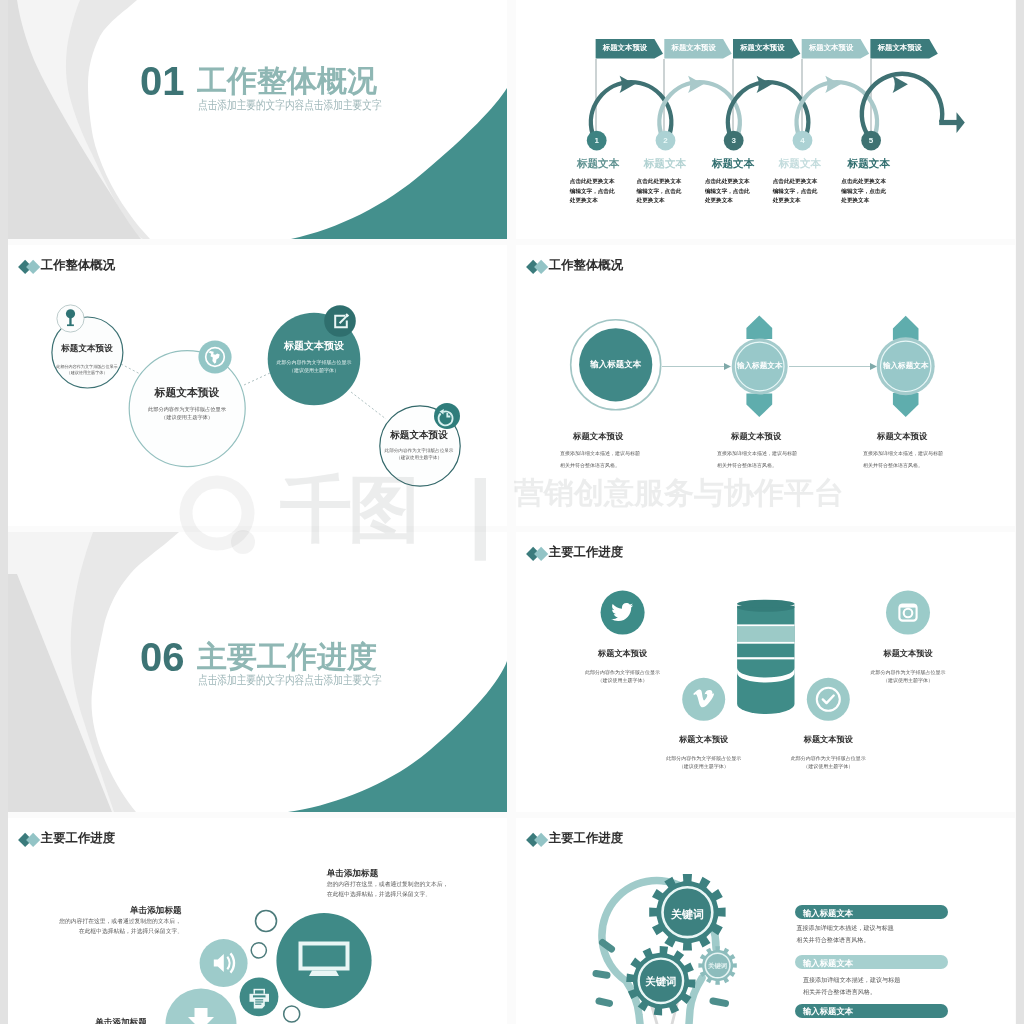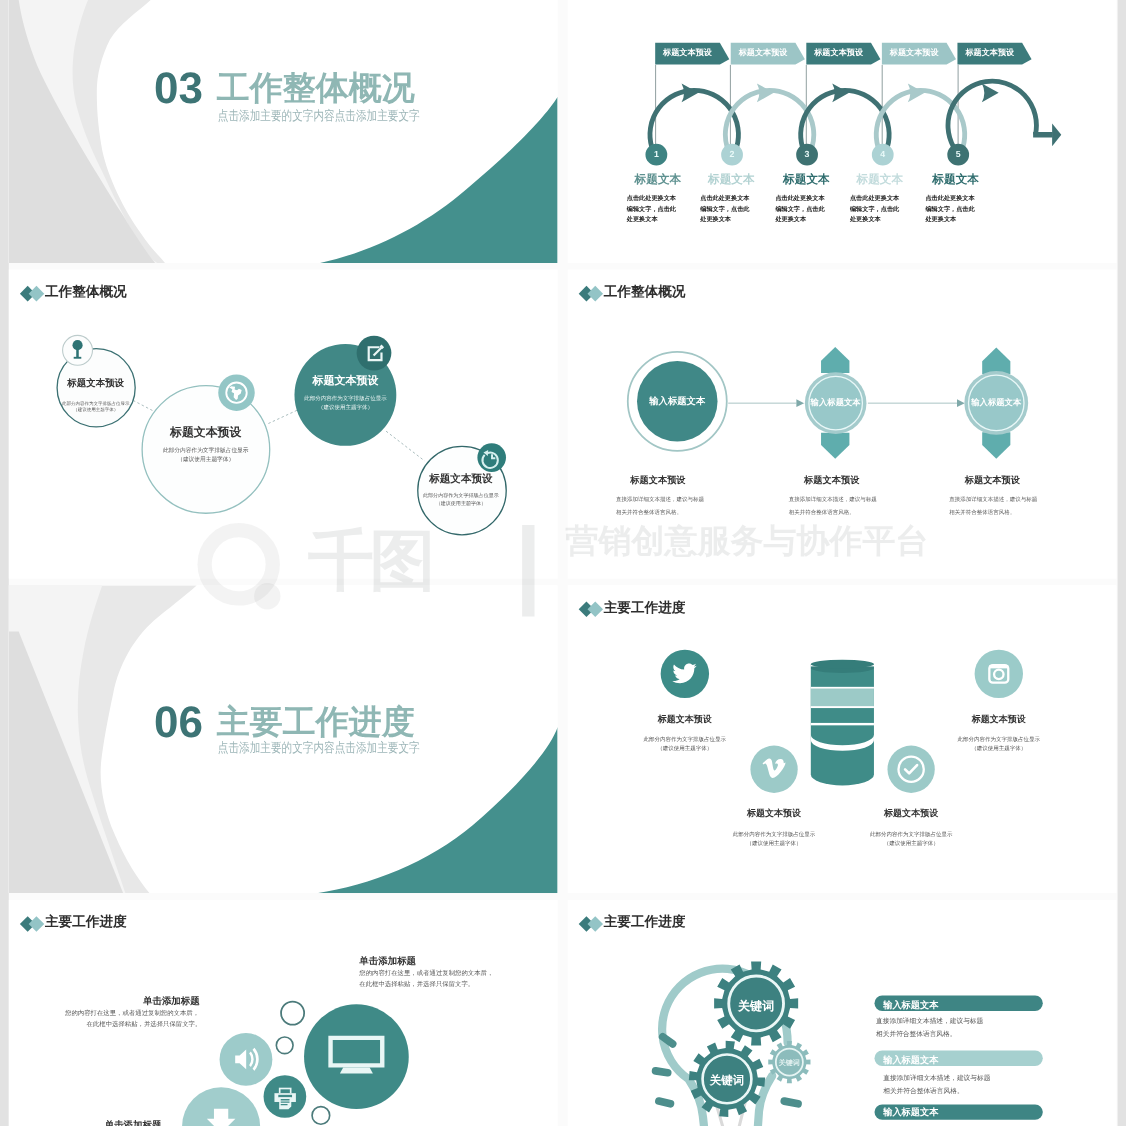--- a/index.html
+++ b/index.html
@@ -53,21 +53,21 @@
 
 <div id="page">
 
 <div class="slide s1">
   <svg class="abs" style="left:0;top:0" width="499" height="239" viewBox="0 0 499 239">
     <path d="M129 0 C118 10 100 22 92 36 C84 52 80 68 80 84 C80 104 82 120 85 137 C90 160 104 190 120 212 C128 224 136 232 142 239 L0 239 L0 0 Z" fill="#e8e8e8"></path>
     <path d="M72 0 C67 12 61 32 59 48 C57 66 58 80 61 94 C66 114 74 134 84 154 C94 176 108 204 120 224 C126 234 132 237 135 239 L0 239 L0 0 Z" fill="#f4f4f4"></path>
     <path d="M9 0 C12 20 18 40 26 60 C42 96 76 152 104 196 C116 216 127 232 133 239 L0 239 L0 0 Z" fill="#dedede"></path>
     <path d="M499 239 L499 88 C488 106 458 137 416 172 C378 205 330 229 283 239 Z" fill="#44908d"></path>
   </svg>
-  <div class="div-num" style="left:132px;top:66px;font-size:40px;line-height:31px;font-stretch:condensed">03</div>
+  <div class="div-num" style="left:132px;top:66px;font-size:40px;line-height:31px;font-stretch:condensed">01</div>
   <div class="div-title" style="left:189px;top:64px;font-size:30px;line-height:33px">工作整体概况</div>
   <div class="div-sub" style="left:190px;top:99px;font-size:12px;line-height:12px;transform:scaleX(0.805)">点击添加主要的文字内容点击添加主要文字</div>
 </div>
 
 <div class="slide s2">
   <svg class="abs" style="left:0;top:0" width="497" height="239" viewBox="0 0 497 239">
 
     <g stroke="#6e8284" stroke-width="0.7">
       <line x1="80.0" y1="59.0" x2="80.0" y2="139.0"></line>
       <line x1="148.0" y1="59.0" x2="148.0" y2="139.0"></line>
@@ -438,16 +438,16 @@
 
 </div>
 
 <div id="wm">
   <svg class="abs" style="left:174px;top:470px" width="100" height="95" viewBox="0 0 100 95">
     <g fill="none" stroke="#9a9a9a" stroke-opacity="0.12" stroke-width="13">
       <circle cx="43" cy="43" r="31"></circle>
     </g>
     <circle cx="69" cy="72" r="12" fill="#9a9a9a" fill-opacity="0.12"></circle>
   </svg>
-  <div class="wm-txt" style="left:280px;top:462px;font-size:60px;line-height:95px;letter-spacing:-4px">千图</div>
+  <div class="wm-txt" style="left:280px;top:462px;font-size:72px;line-height:95px;letter-spacing:-4px">千图</div>
   <div class="wm-txt" style="left:468px;top:466px;font-size:88px;line-height:90px">|</div>
   <div class="wm-txt" style="left:514px;top:477px;font-size:30px;line-height:31px">营销创意服务与协作平台</div>
 </div>
 
 </body></html>

